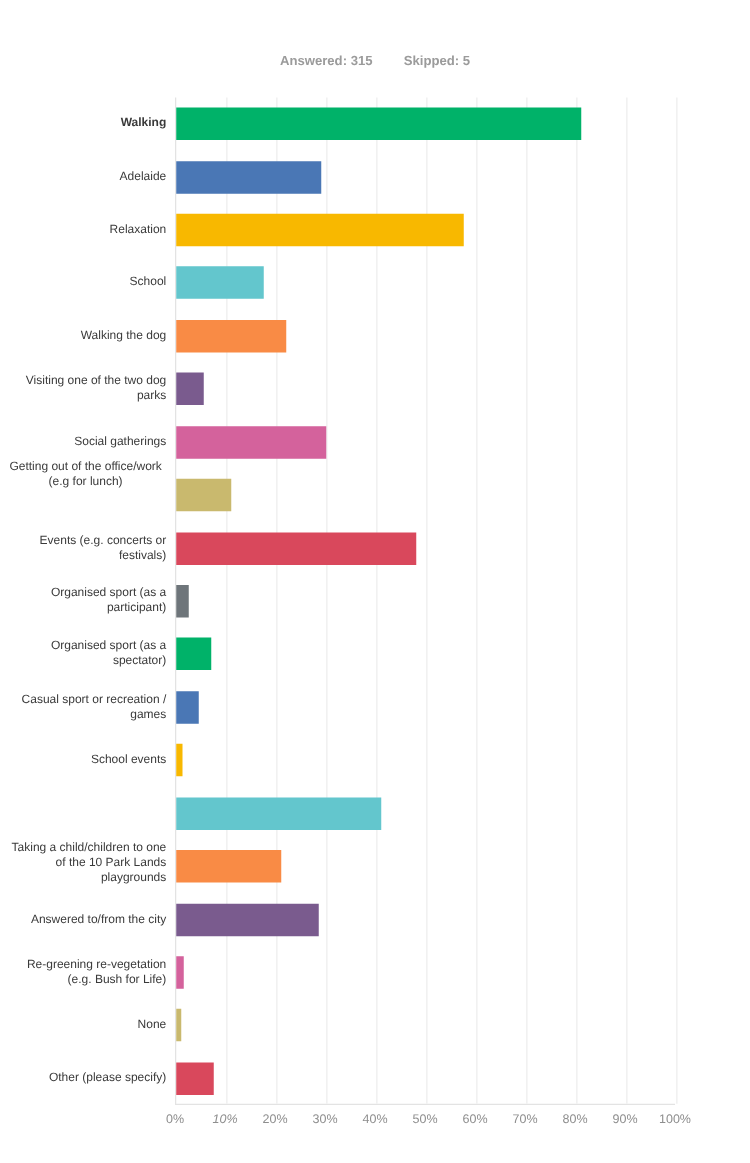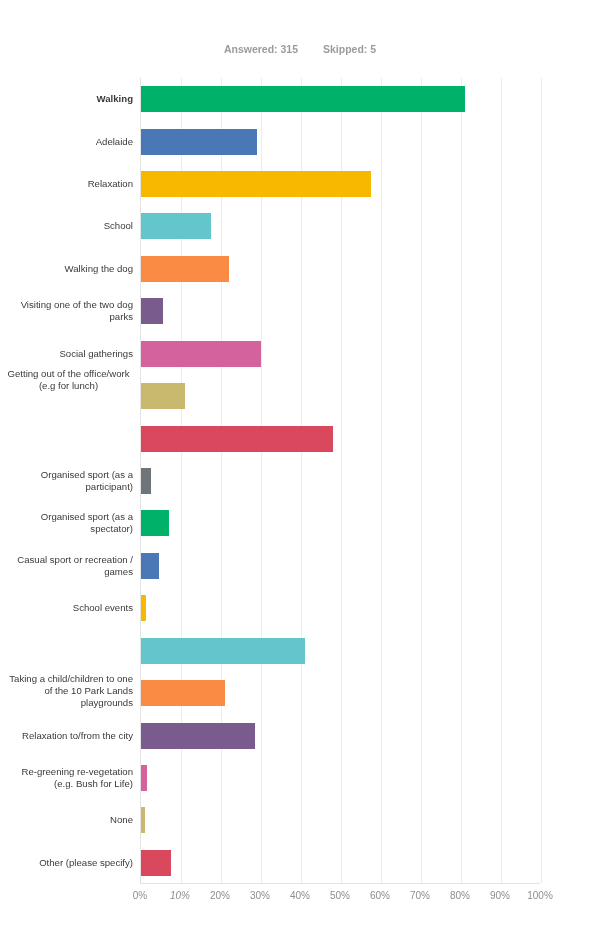--- a/index.html
+++ b/index.html
@@ -125,26 +125,27 @@
 
   <div id="labels">
       <div class="cat-label" style="top: 0px; height: 42.4211px; font-weight: bold;">Walking</div>
       <div class="cat-label" style="top: 42.4211px; height: 42.4211px;">Adelaide</div>
       <div class="cat-label" style="top: 84.8421px; height: 42.4211px;">Relaxation</div>
       <div class="cat-label" style="top: 127.263px; height: 42.4211px;">School</div>
       <div class="cat-label" style="top: 169.684px; height: 42.4211px;">Walking the dog</div>
       <div class="cat-label" style="top: 212.105px; height: 42.4211px;">Visiting one of the two dog parks</div>
       <div class="cat-label" style="top: 254.526px; height: 42.4211px;">Social gatherings</div>
       <div class="cat-label" style="top: 281px; height: 42.4211px; text-align: center;">Getting out of the office/work (e.g for lunch)</div>
+      <div class="cat-label" style="top: 339.368px; height: 42.4211px;">Events (e.g. concerts or festivals)</div>
       <div class="cat-label" style="top: 381.789px; height: 42.4211px;">Organised sport (as a participant)</div>
       <div class="cat-label" style="top: 424.211px; height: 42.4211px;">Organised sport (as a spectator)</div>
       <div class="cat-label" style="top: 466.632px; height: 42.4211px;">Casual sport or recreation / games</div>
       <div class="cat-label" style="top: 509.053px; height: 42.4211px;">School events</div>
       <div class="cat-label" style="top: 592px; height: 42.4211px;">Taking a child/children to one of the 10 Park Lands playgrounds</div>
-      <div class="cat-label" style="top: 636.316px; height: 42.4211px;">Relaxation to/from the city</div>
+      <div class="cat-label" style="top: 636.316px; height: 42.4211px;">Answered to/from the city</div>
       <div class="cat-label" style="top: 721.158px; height: 42.4211px;">None</div>
       <div class="cat-label" style="top: 678.737px; height: 42.4211px;">Re-greening re-vegetation (e.g. Bush for Life)</div>
       <div class="cat-label" style="top: 763.579px; height: 42.4211px;">Other (please specify)</div>
     </div>
 
   <div id="plot">
       <div class="gridline" style="left: 40px;"></div>
       <div class="gridline" style="left: 80px;"></div>
       <div class="gridline" style="left: 120px;"></div>
       <div class="gridline" style="left: 160px;"></div>

